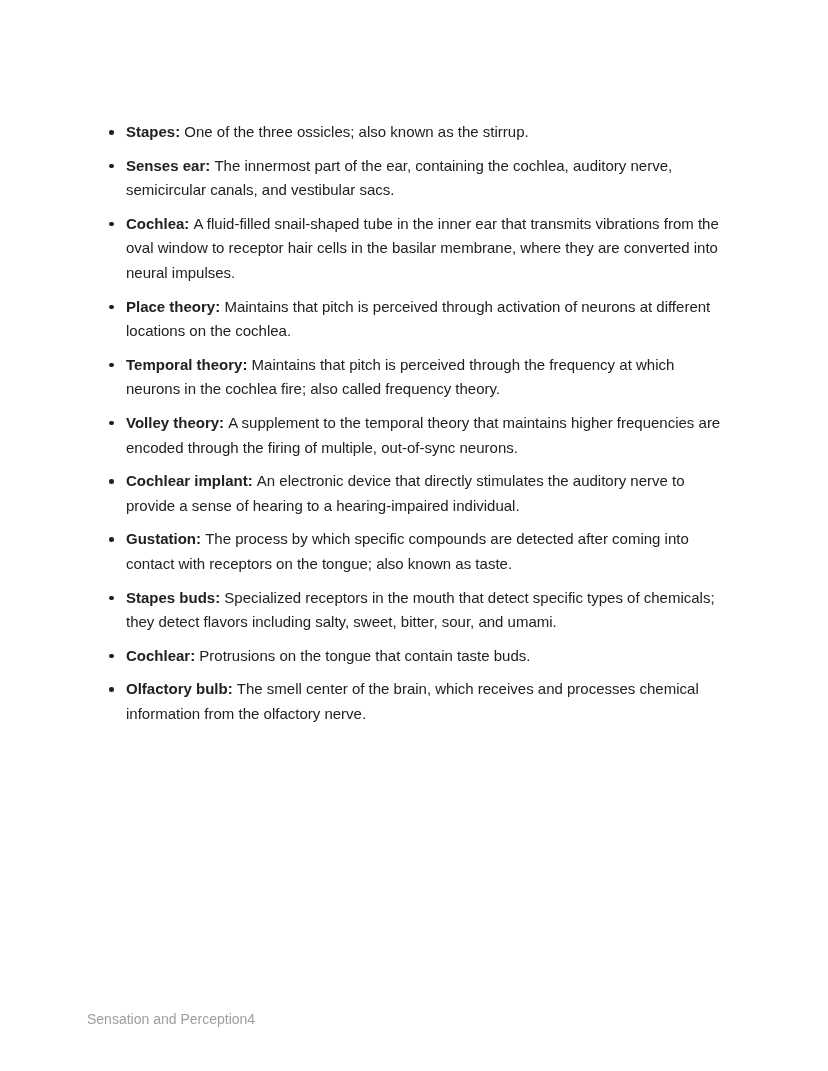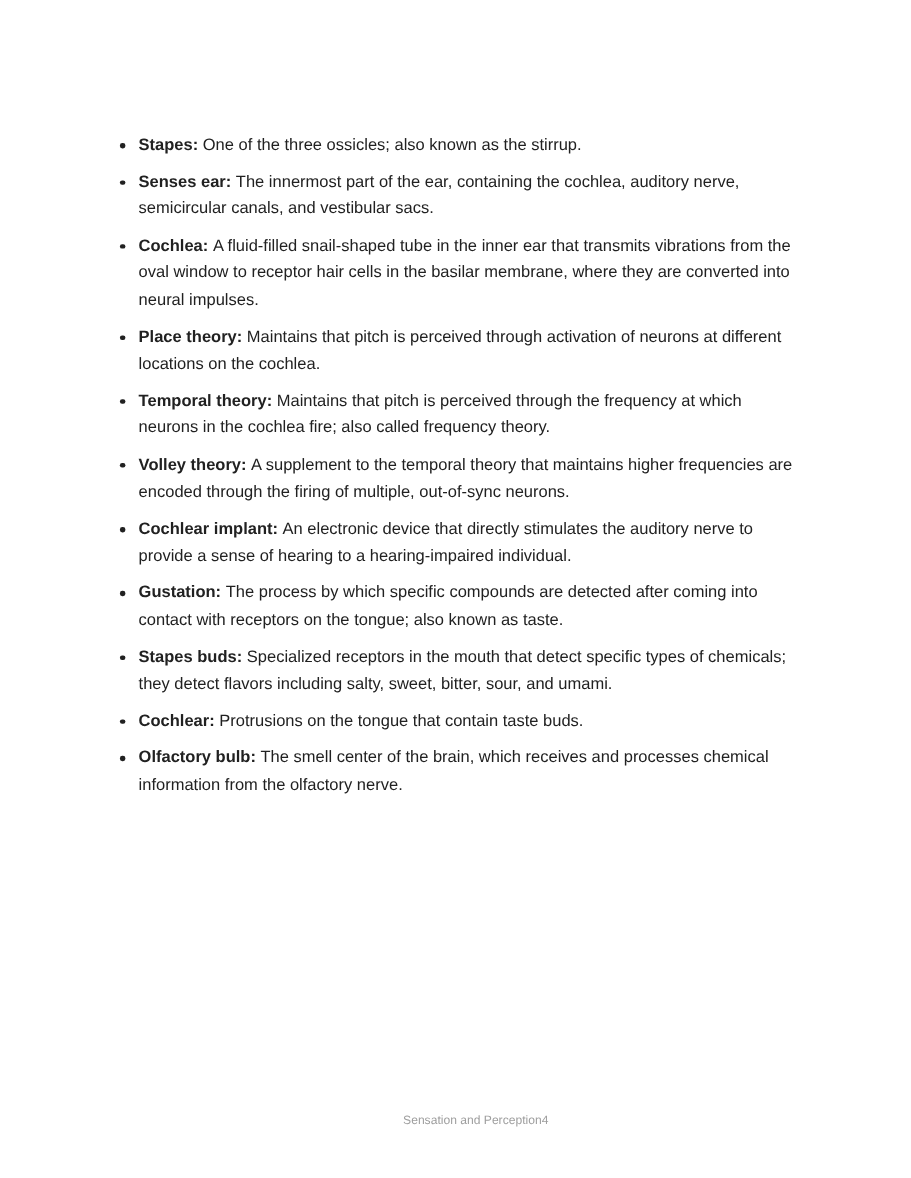--- a/index.html
+++ b/index.html
@@ -45,23 +45,23 @@
   }
   .term {
     font-weight: 700;
   }
   .footer {
     position: absolute;
     left: 50px;
     right: 50px;
     top: 1011px;
     display: flex;
-    justify-content: center;
+    justify-content: flex-start;
     align-items: baseline;
-    font-size: 11px;
+    font-size: 14px;
     line-height: 16px;
     color: #9e9e9e;
     margin-left: 37px;
   }
 </style>
 </head>
 <body>
 
 <div class="page">
 

